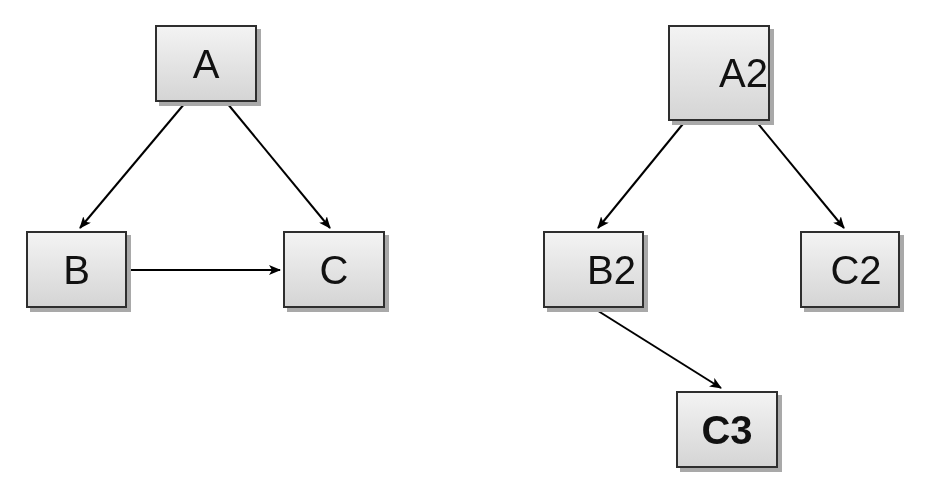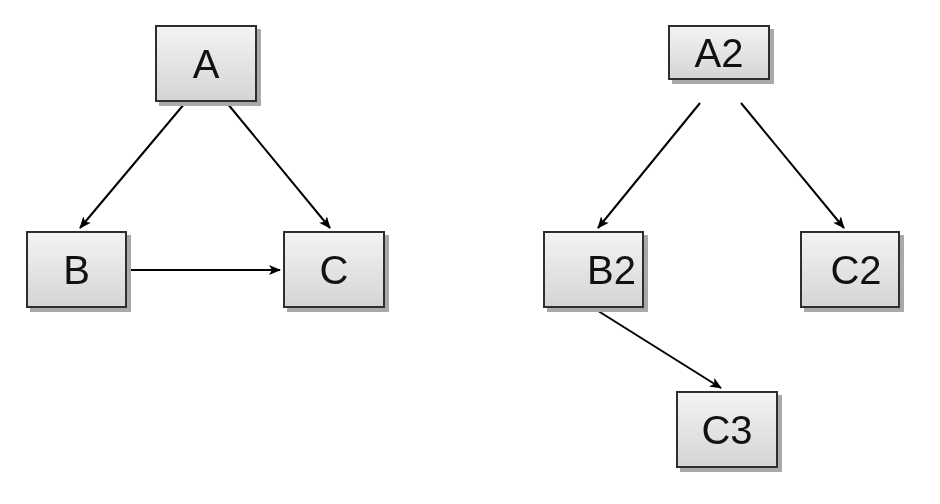--- a/index.html
+++ b/index.html
@@ -46,25 +46,25 @@
     </svg>
     <div class="node" style="left: 155px; top: 25px; width: 102px; height: 77px; border: 2px solid rgb(46, 46, 46); background: linear-gradient(rgb(243, 243, 243) 0%, rgb(213, 213, 213) 100%); box-shadow: rgb(169, 169, 169) 4px 4px 0px 0px;">
       <span class="node-label" style="color: rgb(17, 17, 17);">A</span>
     </div>
     <div class="node" style="left: 26px; top: 231px; width: 101px; height: 77px; border: 2px solid rgb(46, 46, 46); background: linear-gradient(rgb(243, 243, 243) 0%, rgb(213, 213, 213) 100%); box-shadow: rgb(169, 169, 169) 4px 4px 0px 0px;">
       <span class="node-label" style="color: rgb(17, 17, 17);">B</span>
     </div>
     <div class="node" style="left: 283px; top: 231px; width: 102px; height: 77px; border: 2px solid rgb(46, 46, 46); background: linear-gradient(rgb(243, 243, 243) 0%, rgb(213, 213, 213) 100%); box-shadow: rgb(169, 169, 169) 4px 4px 0px 0px;">
       <span class="node-label" style="color: rgb(17, 17, 17);">C</span>
     </div>
-    <div class="node" style="left: 668px; top: 25px; width: 102px; height: 55px; border: 2px solid rgb(46, 46, 46); background: linear-gradient(rgb(243, 243, 243) 0%, rgb(213, 213, 213) 100%); box-shadow: rgb(169, 169, 169) 4px 4px 0px 0px;">
+    <div class="node" style="left: 668px; top: 25px; width: 102px; height: 96px; border: 2px solid rgb(46, 46, 46); background: linear-gradient(rgb(243, 243, 243) 0%, rgb(213, 213, 213) 100%); box-shadow: rgb(169, 169, 169) 4px 4px 0px 0px; justify-content: flex-end;">
       <span class="node-label" style="color: rgb(17, 17, 17);">A2</span>
     </div>
     <div class="node" style="left: 543px; top: 231px; width: 101px; height: 77px; border: 2px solid rgb(46, 46, 46); background: linear-gradient(rgb(243, 243, 243) 0%, rgb(213, 213, 213) 100%); box-shadow: rgb(169, 169, 169) 4px 4px 0px 0px; padding-left: 36px;">
       <span class="node-label" style="color: rgb(17, 17, 17);">B2</span>
     </div>
     <div class="node" style="left: 800px; top: 231px; width: 100px; height: 77px; border: 2px solid rgb(46, 46, 46); background: linear-gradient(rgb(243, 243, 243) 0%, rgb(213, 213, 213) 100%); box-shadow: rgb(169, 169, 169) 4px 4px 0px 0px; padding-left: 12px;">
       <span class="node-label" style="color: rgb(17, 17, 17);">C2</span>
     </div>
     <div class="node" style="left: 676px; top: 391px; width: 102px; height: 77px; border: 2px solid rgb(46, 46, 46); background: linear-gradient(rgb(243, 243, 243) 0%, rgb(213, 213, 213) 100%); box-shadow: rgb(169, 169, 169) 4px 4px 0px 0px;">
-      <span class="node-label" style="color: rgb(17, 17, 17);">C3</span>
+      <span class="node-label" style="color: rgb(17, 17, 17); font-weight: bold;">C3</span>
     </div>
   </div>
 
 </body></html>

